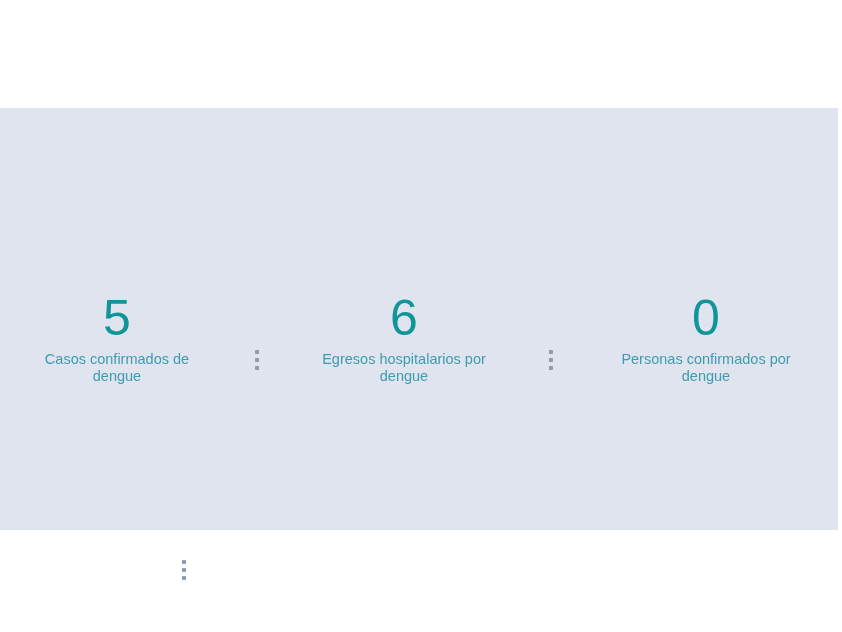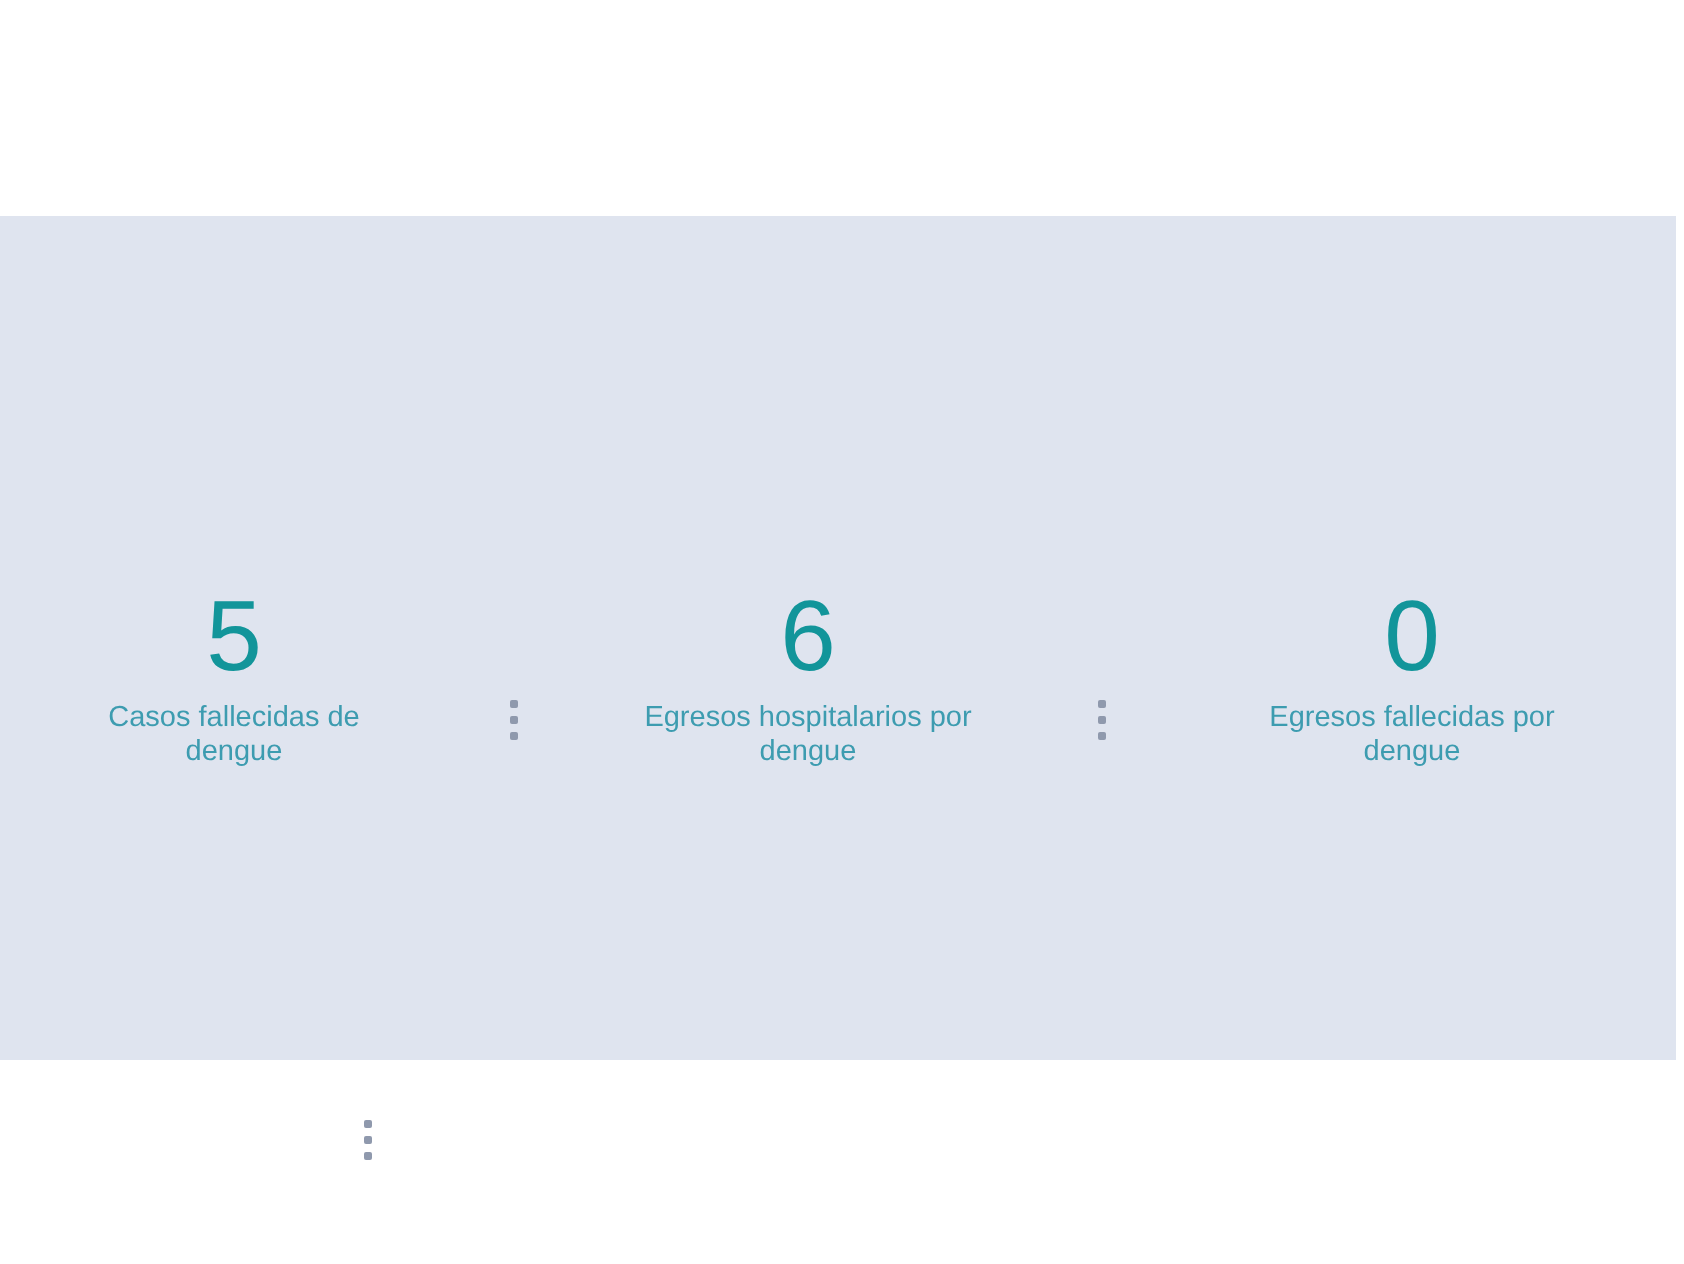--- a/index.html
+++ b/index.html
@@ -102,37 +102,37 @@
 </head>
 <body>
 
 <div id="dashboard-panel">
 
   <div id="kpi-row">
 
     <div class="kpi-card kpi-card-0">
       <div class="kpi-body">
         <span class="kpi-value">5</span>
-        <span class="kpi-label">Casos fallecidas de
+        <span class="kpi-label">Casos confirmados de
 dengue</span>
       </div>
     </div>
 
     <div class="kpi-card kpi-card-1">
       <div class="kpi-body">
         <span class="kpi-value">6</span>
         <span class="kpi-label">Egresos hospitalarios por
 dengue</span>
       </div>
     </div>
 
     <div class="kpi-card kpi-card-2">
       <div class="kpi-body">
         <span class="kpi-value">0</span>
-        <span class="kpi-label">Egresos fallecidas por
+        <span class="kpi-label">Personas confirmados por
 dengue</span>
       </div>
     </div>
 
   </div>
 
   <div class="kebab-menu" id="kebab-card-0">
     <span class="dot"></span>
     <span class="dot"></span>
     <span class="dot"></span>

